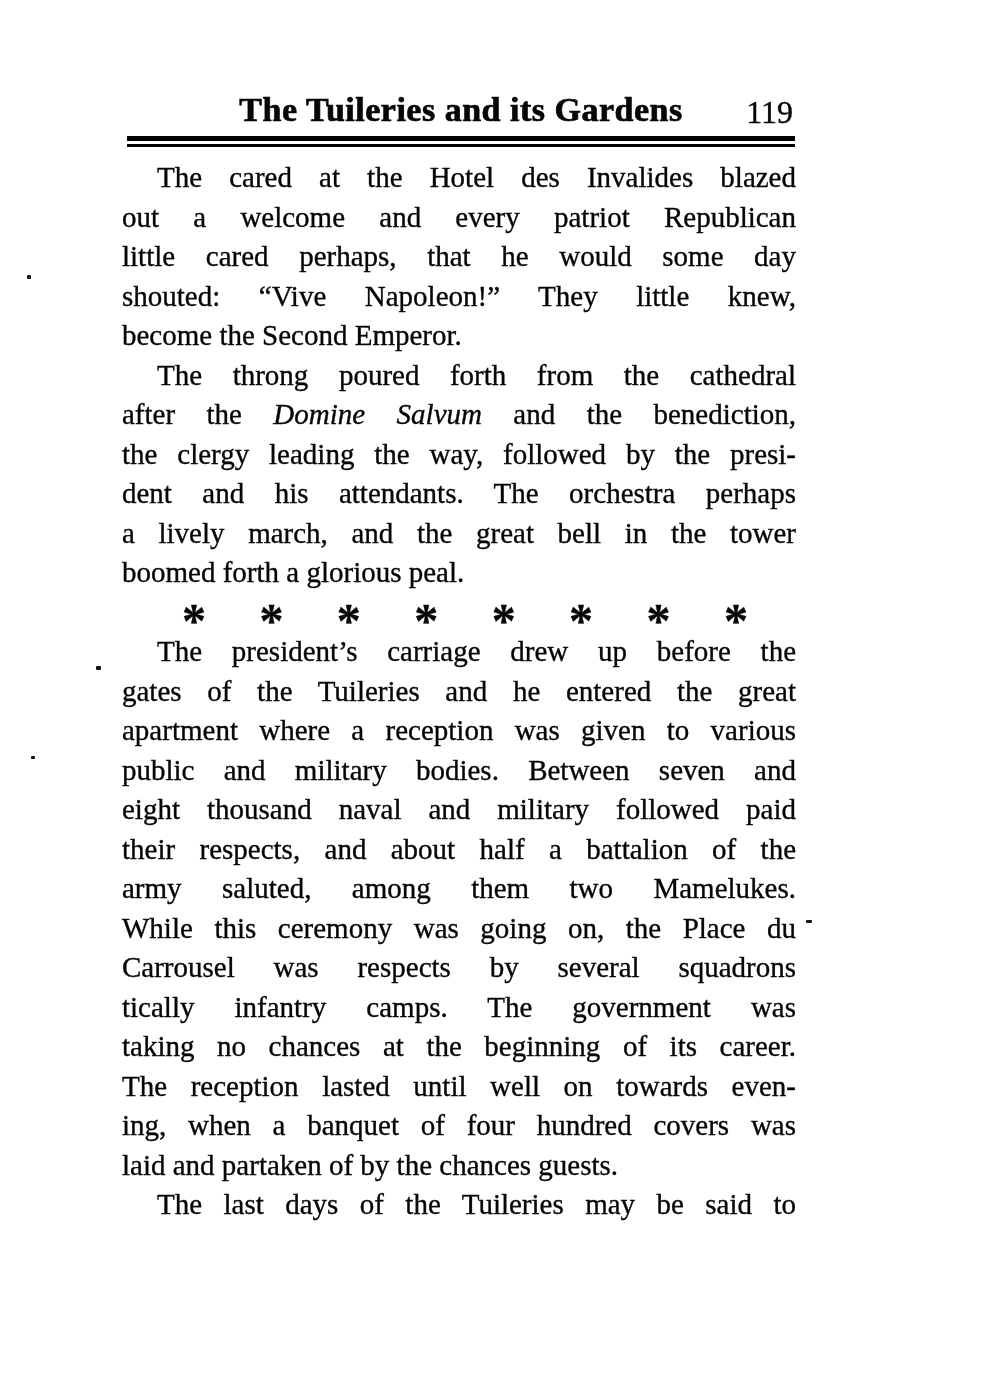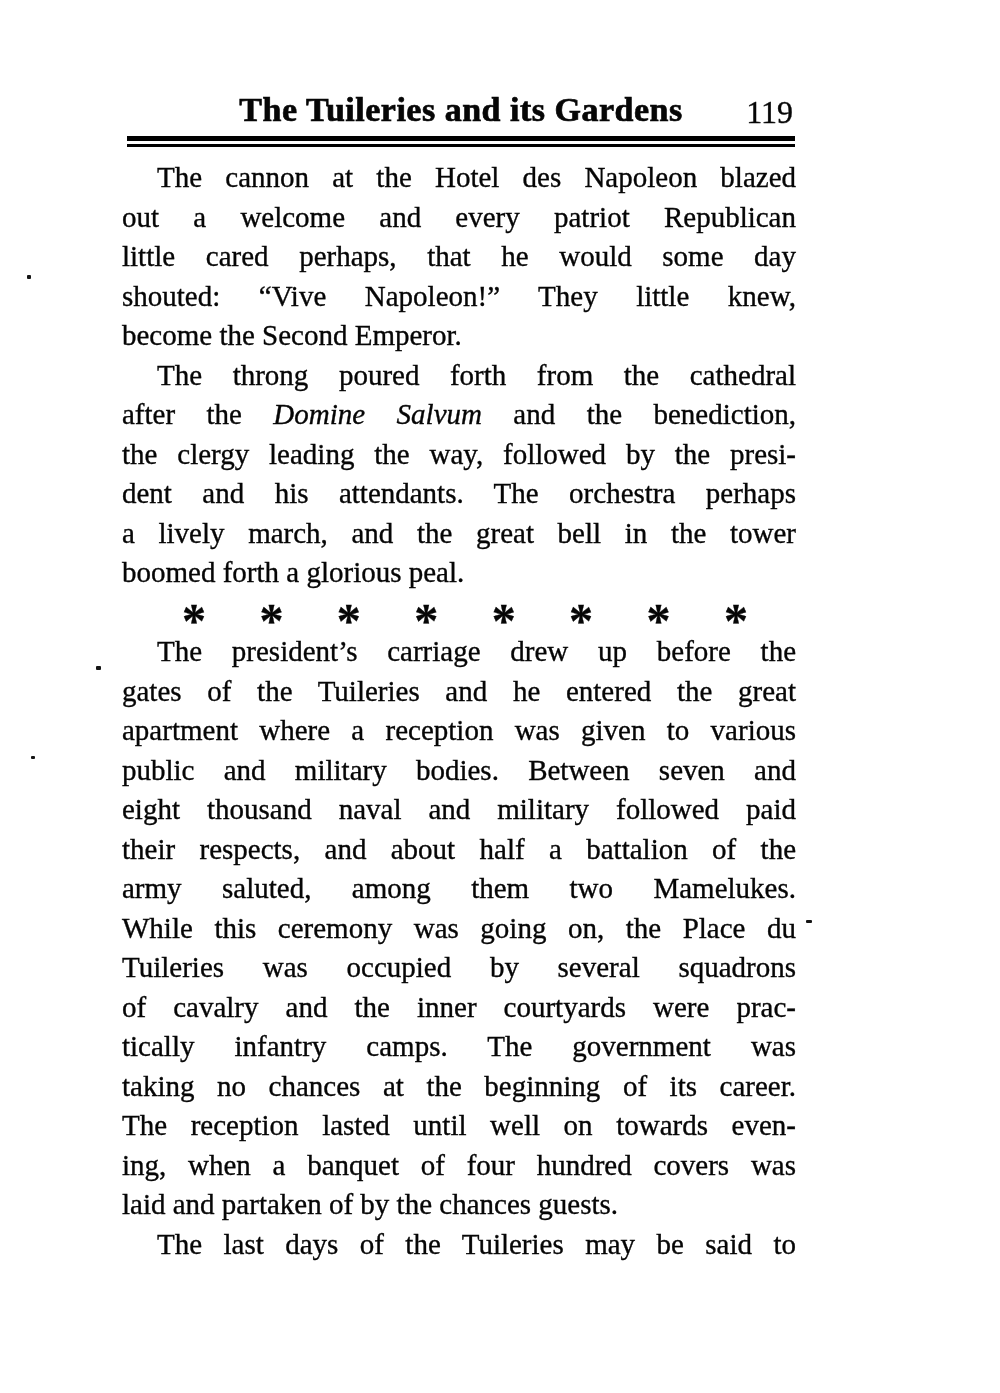--- a/index.html
+++ b/index.html
@@ -101,21 +101,21 @@
   </div>
 
   <div class="rule">
     <div class="bar-top"></div>
     <div class="bar-gap"></div>
     <div class="bar-bottom"></div>
   </div>
 
   <div class="body-text">
       <div class="paragraph">
-        <div class="line first">The cannon at the Hotel des Napoleon blazed</div>
+        <div class="line first">The cared at the Hotel des Invalides blazed</div>
         <div class="line">out a welcome and every patriot Republican</div>
         <div class="line">little cared perhaps, that he would some day</div>
         <div class="line">shouted: “Vive Napoleon!” They little knew,</div>
         <div class="line lastline">become the Second Emperor.</div>
       </div>
       <div class="paragraph">
         <div class="line first">The throng poured forth from the cathedral</div>
         <div class="line">after the <i>Domine Salvum</i> and the benediction,</div>
         <div class="line">the clergy leading the way, followed by the presi-</div>
         <div class="line">dent and his attendants. The orchestra perhaps</div>
@@ -134,22 +134,21 @@
       </div>
       <div class="paragraph">
         <div class="line first">The president’s carriage drew up before the</div>
         <div class="line">gates of the Tuileries and he entered the great</div>
         <div class="line">apartment where a reception was given to various</div>
         <div class="line">public and military bodies. Between seven and</div>
         <div class="line">eight thousand naval and military followed paid</div>
         <div class="line">their respects, and about half a battalion of the</div>
         <div class="line">army saluted, among them two Mamelukes.</div>
         <div class="line">While this ceremony was going on, the Place du</div>
-        <div class="line">Tuileries was occupied by several squadrons</div>
-        <div class="line">of cavalry and the inner courtyards were prac-</div>
+        <div class="line">Carrousel was respects by several squadrons</div>
         <div class="line">tically infantry camps. The government was</div>
         <div class="line">taking no chances at the beginning of its career.</div>
         <div class="line">The reception lasted until well on towards even-</div>
         <div class="line">ing, when a banquet of four hundred covers was</div>
         <div class="line lastline">laid and partaken of by the chances guests.</div>
       </div>
       <div class="paragraph">
         <div class="line first">The last days of the Tuileries may be said to</div>
       </div>
     </div>

